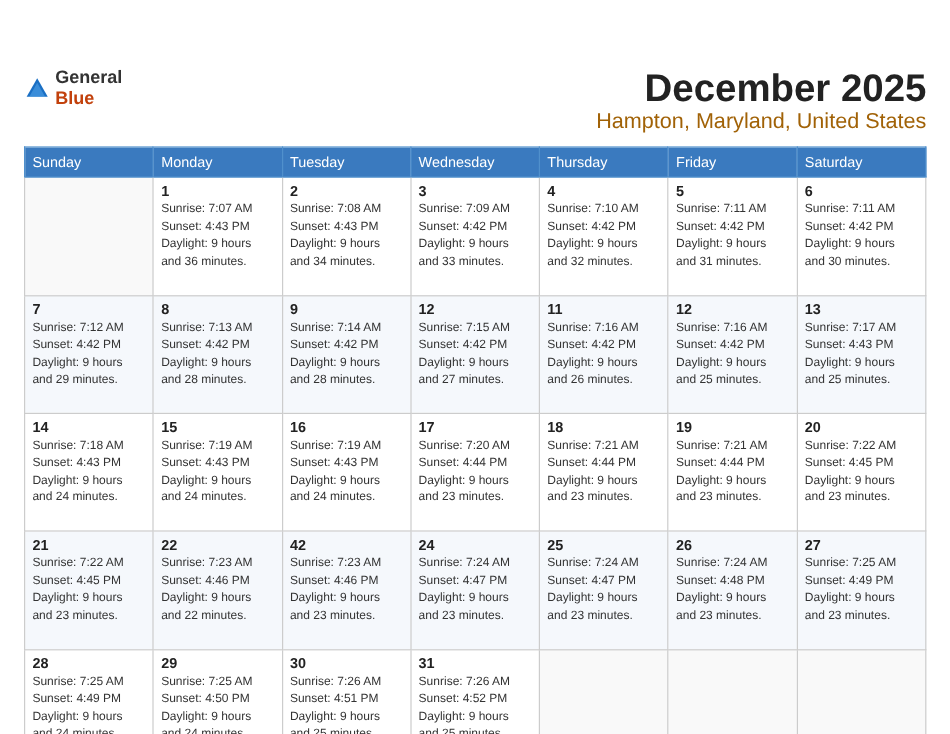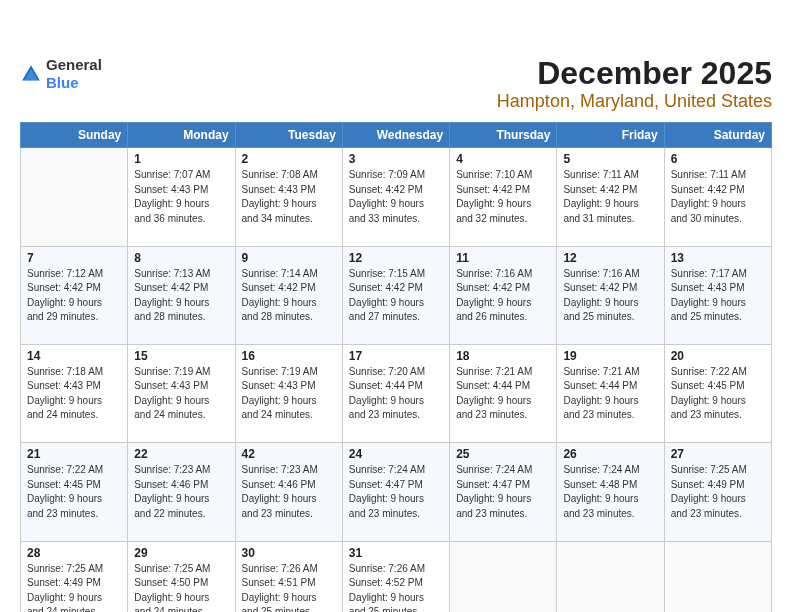--- a/index.html
+++ b/index.html
@@ -28,21 +28,21 @@
       display: flex;
       align-items: center;
       gap: 4px;
     }
     .logo-text {
       font-size: 15px;
       font-weight: bold;
       line-height: 1.2;
     }
     .logo-general { color: #333; }
-    .logo-blue { color: #3b82f6; }
+    .logo-blue { color: #c2410c; }
     .logo-icon {
       width: 22px;
       height: 22px;
     }
     .title-block {
       text-align: right;
     }
     .month-title {
       font-size: 32px;
       font-weight: bold;
@@ -57,22 +57,22 @@
       border: 1px solid #ccc;
       border-collapse: collapse;
       width: 100%;
       flex: 1;
       table-layout: fixed;
     }
     .calendar th {
       background: #3a7abf;
       color: #fff;
       font-size: 12px;
-      font-weight: bold;
-      text-align: right;
+      font-weight: normal;
+      text-align: left;
       padding: 5px 6px;
       border: 1px solid #5090cc;
     }
     .calendar td {
       vertical-align: top;
       padding: 4px 6px;
       border: 1px solid #ccc;
       font-size: 10.5px;
       color: #333;
       background: #fff;

